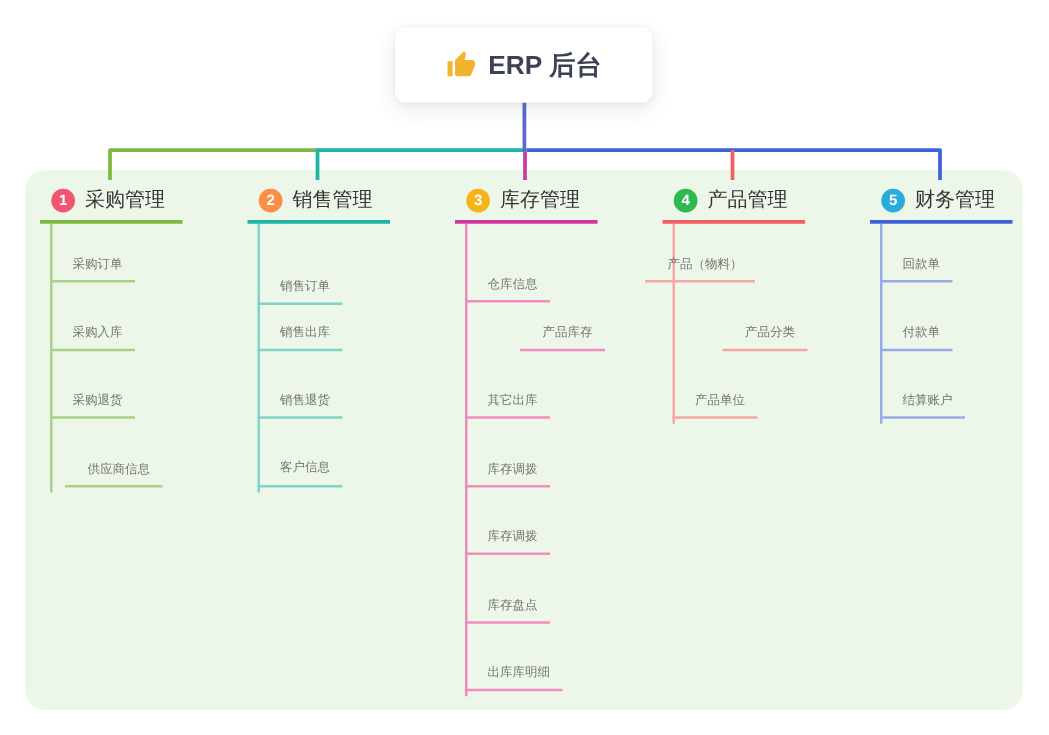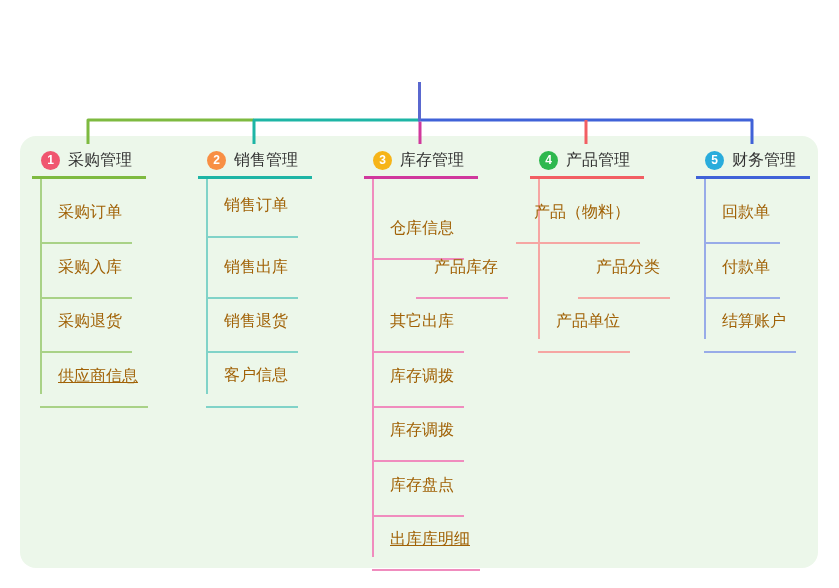--- a/index.html
+++ b/index.html
@@ -20,69 +20,77 @@
     padding:0 14px 4px 9px;border-bottom:3px solid #999;
     font-size:16px;color:#333333;white-space:nowrap;z-index:2;
   }
   .badge{
     width:19px;height:19px;border-radius:50%;color:#ffffff;font-size:12px;
     font-weight:700;display:flex;align-items:center;justify-content:center;
     margin-right:8px;flex:0 0 19px;line-height:1;
   }
   .spine{position:absolute;width:0;z-index:1;}
   .child-node{
-    position:absolute;line-height:20px;padding:0 10px 20px 18px;
-    font-size:16px;color:#a16207;white-space:nowrap;z-index:2;
+    position:absolute;line-height:20px;padding:0 10px 2px 18px;
+    font-size:10px;color:#737373;white-space:nowrap;z-index:2;
     border-bottom:2px solid #ccc;
   }
 </style>
 </head>
 <body>
 
 <div class="stage">
   <div class="panel" id="panel" style="background: rgb(236, 247, 234);"></div>
   <svg class="connectors" id="connectors" width="839" height="588" viewBox="0 0 839 588">
       <path d="M421 120 H752 V144" stroke="#4062d8" stroke-width="3" fill="none" stroke-linejoin="round"></path>
       <path d="M88 144 V120 H254" stroke="#7eba40" stroke-width="3" fill="none" stroke-linejoin="round"></path>
       <path d="M254 144 V120 H420" stroke="#1db5a5" stroke-width="3" fill="none" stroke-linejoin="round"></path>
       <path d="M586 120 V144" stroke="#f25e63" stroke-width="3" fill="none" stroke-linejoin="round"></path>
       <path d="M420 121.5 V144" stroke="#d0389d" stroke-width="3" fill="none" stroke-linejoin="round"></path>
       <path d="M419.5 82 V121.5" stroke="#5a68cf" stroke-width="3" fill="none" stroke-linejoin="round"></path>
     </svg>
+  <div class="root-card">
+    <span class="thumb">
+      <svg width="24" height="24" viewBox="0 0 24 24" id="thumb-svg" fill="#f2b42c">
+        <path d="M1 21h4V9H1v12zM23 10c0-1.1-.9-2-2-2h-6.31l.95-4.57.03-.32c0-.41-.17-.79-.44-1.06L14.17 1 7.59 7.59C7.22 7.95 7 8.45 7 9v10c0 1.1.9 2 2 2h9c.83 0 1.54-.5 1.84-1.22l3.02-7.05c.09-.23.14-.47.14-.73v-2z"></path>
+      </svg>
+    </span>
+    <span>ERP 后台</span>
+  </div>
   <div id="branches">
       <div class="branch-header" style="left: 32px; top: 148px; border-bottom-color: rgb(126, 186, 64);">
         <span class="badge" style="background: rgb(240, 86, 111);">1</span>
         <span>采购管理</span>
       </div>
       <div class="spine" style="left: 40px; top: 179px; height: 214.5px; border-left: 2px solid rgb(169, 210, 135);"></div>
       <div class="child-node" style="left: 40px; top: 202px; border-bottom-color: rgb(169, 210, 135);">采购订单</div>
       <div class="child-node" style="left: 40px; top: 256.5px; border-bottom-color: rgb(169, 210, 135);">采购入库</div>
       <div class="child-node" style="left: 40px; top: 311px; border-bottom-color: rgb(169, 210, 135);">采购退货</div>
-      <div class="child-node" style="left: 40px; top: 365.5px; border-bottom-color: rgb(169, 210, 135); text-decoration: underline;">供应商信息</div>
+      <div class="child-node" style="left: 52px; top: 365.5px; border-bottom-color: rgb(169, 210, 135);">供应商信息</div>
       <div class="branch-header" style="left: 198px; top: 148px; border-bottom-color: rgb(29, 181, 165);">
         <span class="badge" style="background: rgb(248, 143, 68);">2</span>
         <span>销售管理</span>
       </div>
       <div class="spine" style="left: 206px; top: 179px; height: 214.5px; border-left: 2px solid rgb(128, 211, 200);"></div>
-      <div class="child-node" style="left: 206px; top: 196px; border-bottom-color: rgb(128, 211, 200); font-family: Liberation Mono, monospace;">销售订单</div>
+      <div class="child-node" style="left: 206px; top: 220px; border-bottom-color: rgb(128, 211, 200);">销售订单</div>
       <div class="child-node" style="left: 206px; top: 256.5px; border-bottom-color: rgb(128, 211, 200);">销售出库</div>
       <div class="child-node" style="left: 206px; top: 311px; border-bottom-color: rgb(128, 211, 200);">销售退货</div>
       <div class="child-node" style="left: 206px; top: 365.5px; border-bottom-color: rgb(128, 211, 200); font-family: Liberation Mono, monospace;">客户信息</div>
       <div class="branch-header" style="left: 364px; top: 148px; border-bottom-color: rgb(208, 56, 157);">
         <span class="badge" style="background: rgb(246, 180, 24);">3</span>
         <span>库存管理</span>
       </div>
       <div class="spine" style="left: 372px; top: 179px; height: 378px; border-left: 2px solid rgb(240, 140, 190);"></div>
       <div class="child-node" style="left: 372px; top: 218px; border-bottom-color: rgb(240, 140, 190);">仓库信息</div>
       <div class="child-node" style="left: 372px; top: 256.5px; border-bottom-color: rgb(240, 140, 190); margin-left: 44px;">产品库存</div>
       <div class="child-node" style="left: 372px; top: 311px; border-bottom-color: rgb(240, 140, 190);">其它出库</div>
       <div class="child-node" style="left: 372px; top: 365.5px; border-bottom-color: rgb(240, 140, 190);">库存调拨</div>
       <div class="child-node" style="left: 372px; top: 420px; border-bottom-color: rgb(240, 140, 190); text-align: right;">库存调拨</div>
       <div class="child-node" style="left: 372px; top: 474.5px; border-bottom-color: rgb(240, 140, 190);">库存盘点</div>
-      <div class="child-node" style="left: 372px; top: 529px; border-bottom-color: rgb(240, 140, 190); text-decoration: underline;">出库库明细</div>
+      <div class="child-node" style="left: 372px; top: 529px; border-bottom-color: rgb(240, 140, 190);">出库库明细</div>
       <div class="branch-header" style="left: 530px; top: 148px; border-bottom-color: rgb(242, 94, 99);">
         <span class="badge" style="background: rgb(46, 184, 78);">4</span>
         <span>产品管理</span>
       </div>
       <div class="spine" style="left: 538px; top: 179px; height: 160px; border-left: 2px solid rgb(246, 166, 163);"></div>
       <div class="child-node" style="left: 516px; top: 202px; border-bottom-color: rgb(246, 166, 163);">产品（物料）</div>
       <div class="child-node" style="left: 538px; top: 256.5px; border-bottom-color: rgb(246, 166, 163); margin-left: 40px;">产品分类</div>
       <div class="child-node" style="left: 538px; top: 311px; border-bottom-color: rgb(246, 166, 163);">产品单位</div>
       <div class="branch-header" style="left: 696px; top: 148px; border-bottom-color: rgb(64, 98, 216);">
         <span class="badge" style="background: rgb(41, 172, 220);">5</span>

